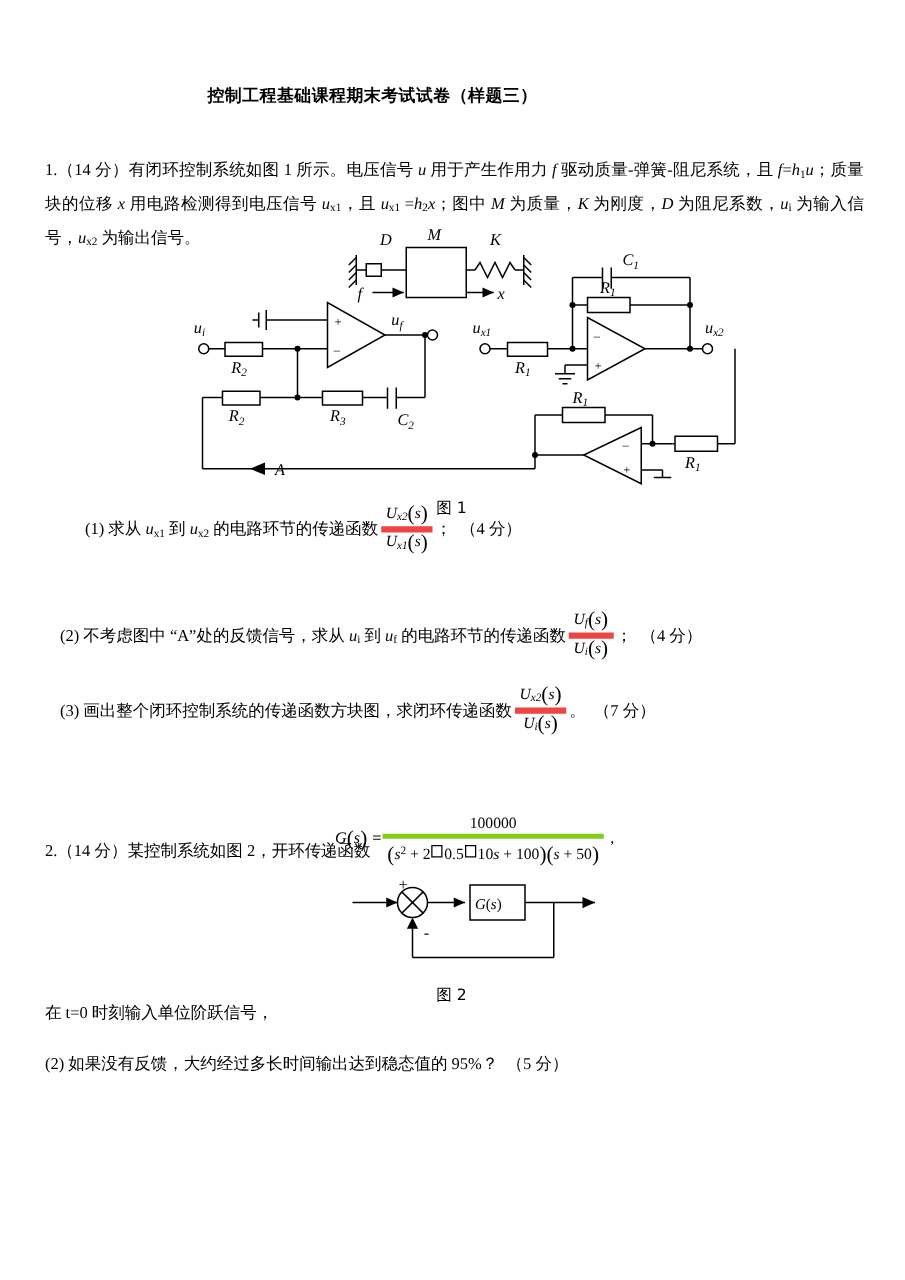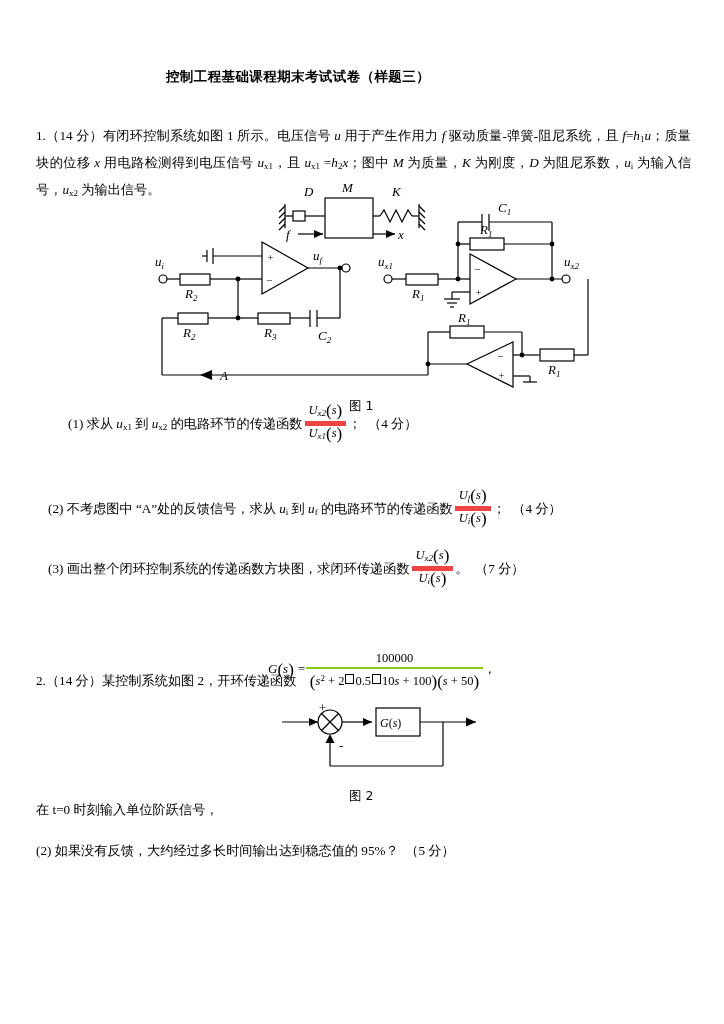--- a/index.html
+++ b/index.html
@@ -41,21 +41,21 @@
            font-family:"DejaVu Sans","Liberation Sans",sans-serif;}
   .cap1{left:349px;top:398px;}
   .cap2{left:349px;top:788px;}
 
   .q2head{position:absolute;left:36px;top:672px;font-size:13.2px;}
   .g-formula{position:absolute;left:268px;top:650px;font-size:13px;}
   .bigfrac{display:inline-block;vertical-align:middle;text-align:center;}
   .bigfrac .num{display:block;font-size:12.5px;line-height:17px;padding:0 6px;
                 font-family:"Liberation Serif",serif;}
   .bigfrac .den{display:block;font-size:12.5px;line-height:18px;padding:0 4px;
-                border-top:2px solid #84cc16;font-family:"Liberation Serif",serif;}
+                border-top:4px solid #84cc16;font-family:"Liberation Serif",serif;}
   .paren{font-size:17px;font-style:normal;vertical-align:-2px;}
   .box-glyph{font-family:"DejaVu Sans",sans-serif;font-size:10px;
              border:1px solid #000;display:inline-block;width:7px;height:8px;
              vertical-align:1px;margin:0 1px;}
 
   .tail{position:absolute;left:36px;font-size:13.2px;line-height:20.5px;}
   .t0{top:800px;} .t1{top:820px;} .t2{top:841px;} .t3{top:862px;}
   .ul{}
 
   svg{display:block;}

